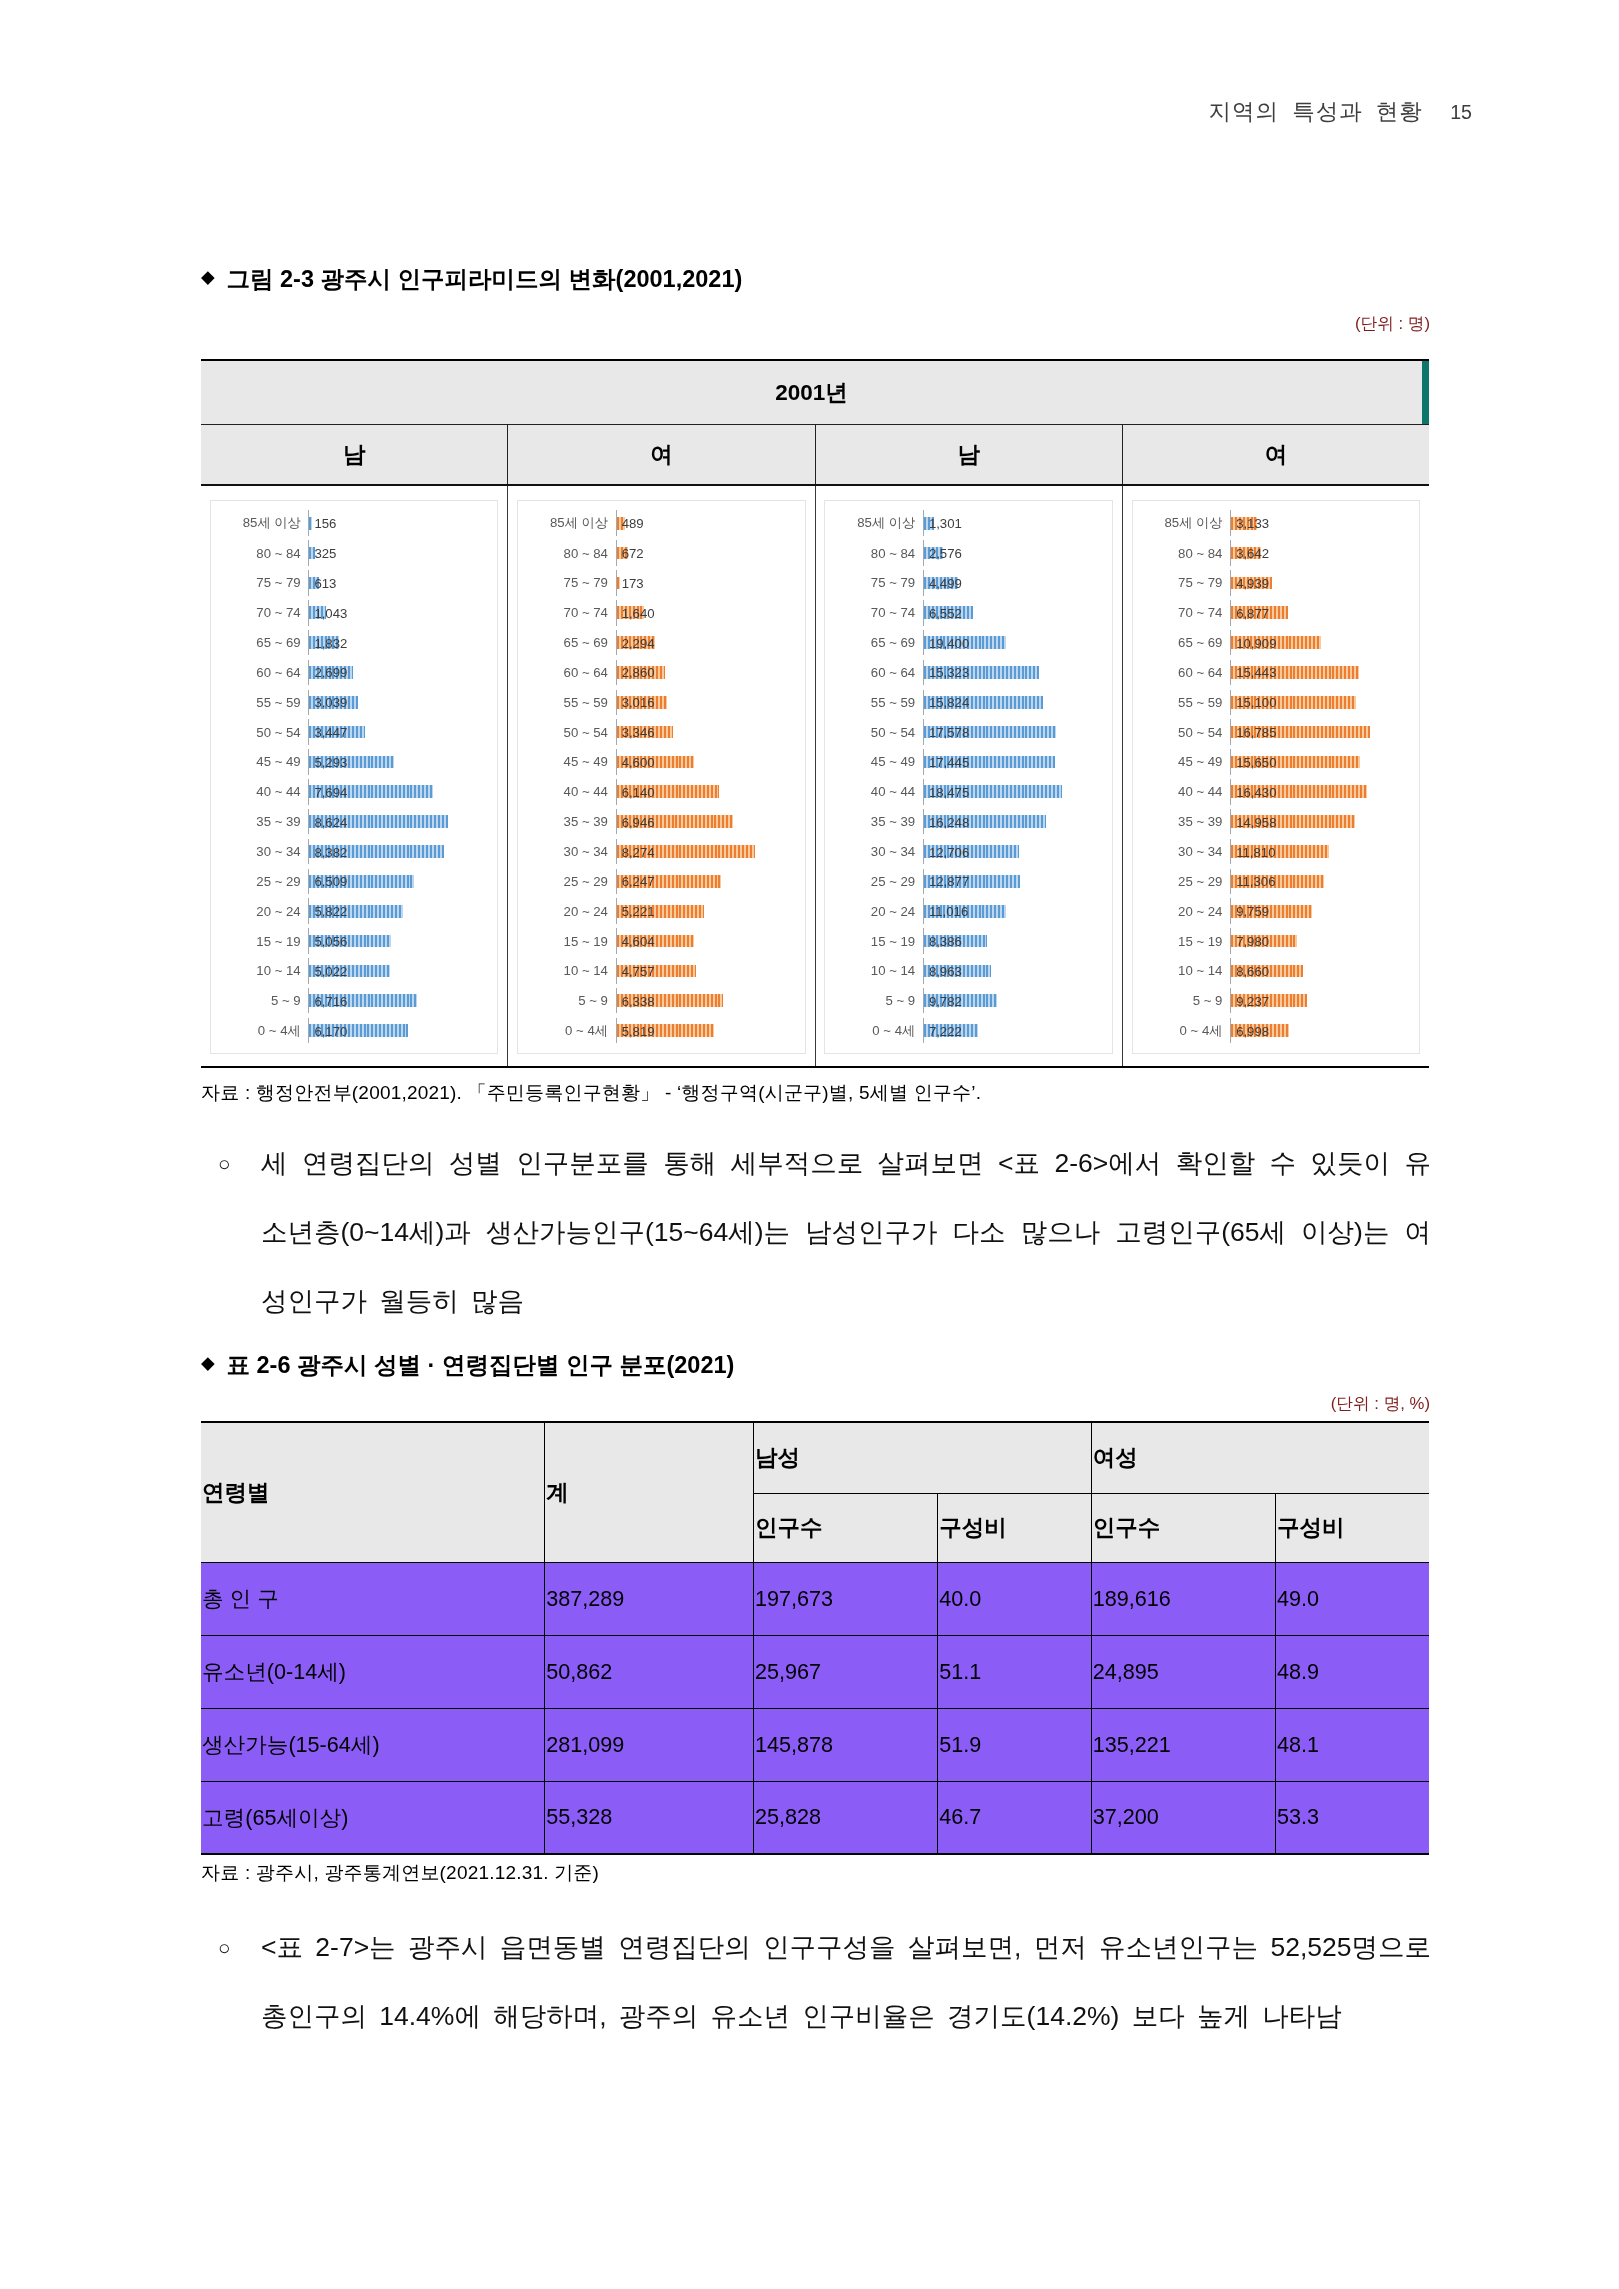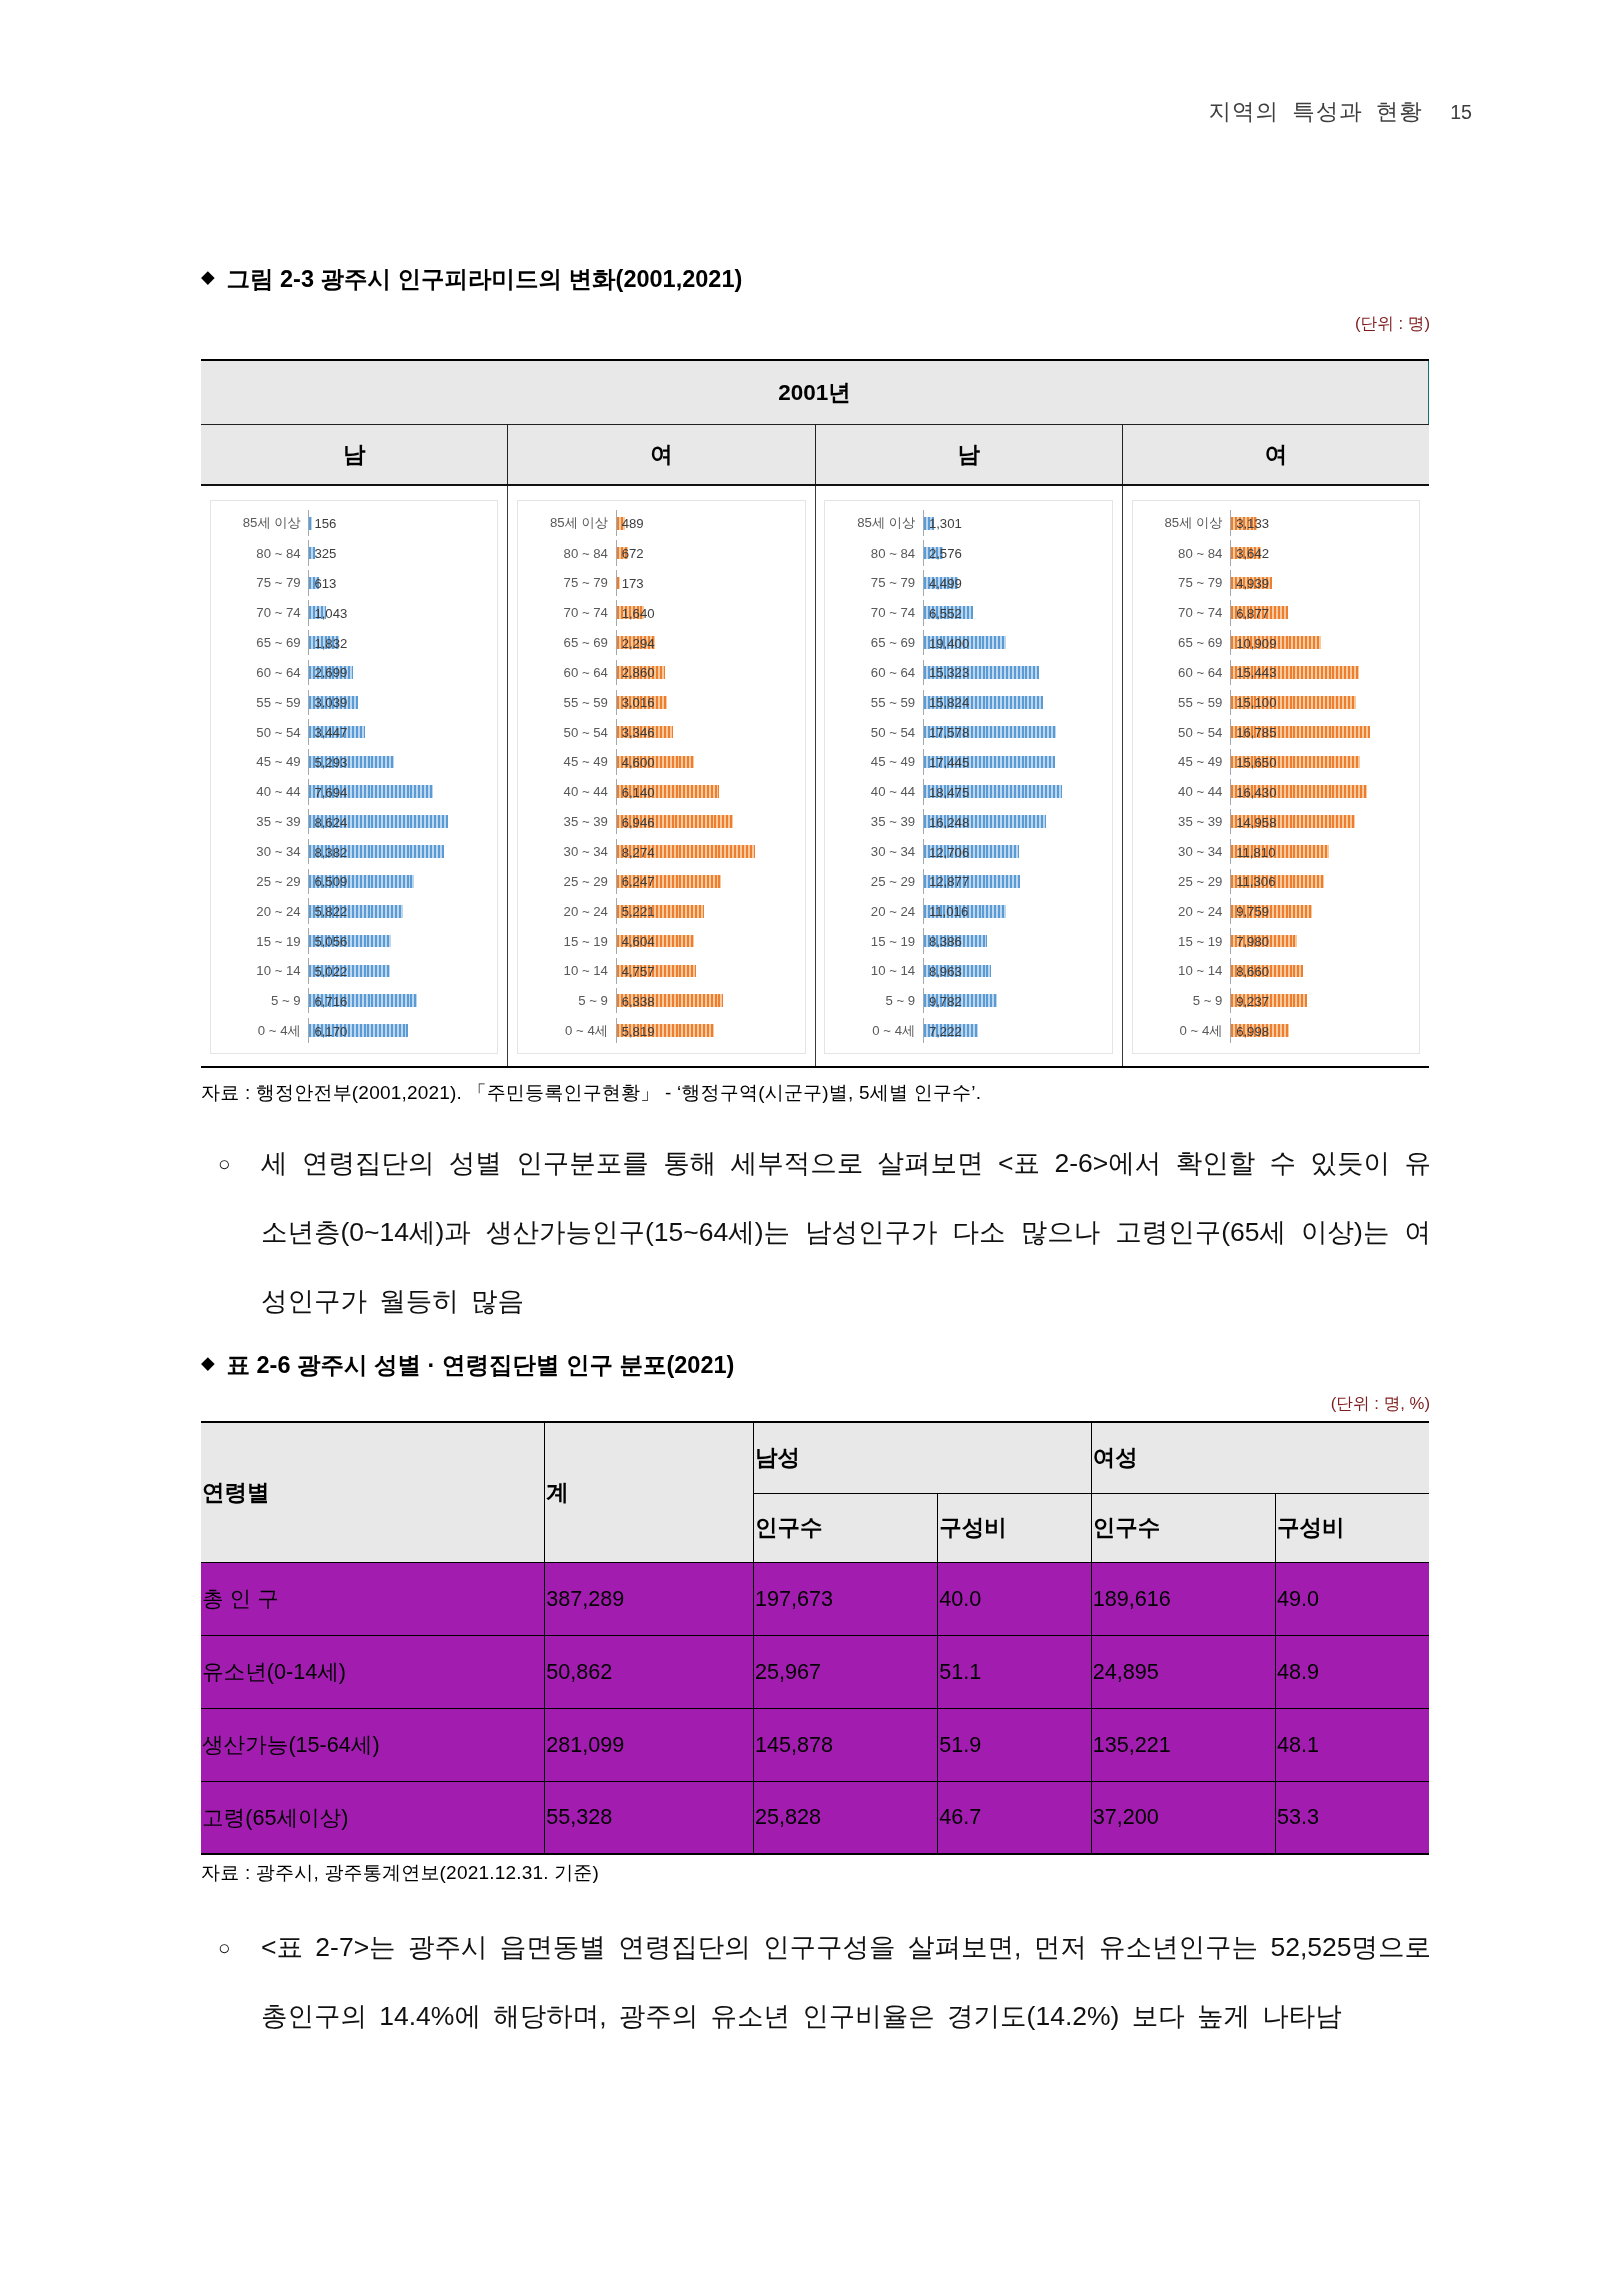--- a/index.html
+++ b/index.html
@@ -13,21 +13,21 @@
 
   
   .cap{left:201px;display:flex;align-items:center;gap:11.8px;font-weight:bold;font-size:23.5px;color:#000;}
   .cap .marker{font-size:13.7px;line-height:1;}
   .unit{right:189px;font-size:16.7px;color:#7f1d1d;text-align:right;}
 
   
   .chart-table{top:359px;left:201px;width:1228px;border-top:2px solid #000;border-bottom:2px solid #000;box-sizing:border-box;}
   .yr-row{display:flex;height:63px;background:#e8e8e8;border-bottom:1px solid #222;}
   .yr-cell{flex:1;display:flex;align-items:center;justify-content:center;font-weight:bold;font-size:22.5px;}
-  .yr-cell:first-child{border-right:1px solid #0f766e;}
+  .yr-cell:first-child{border-right:7px solid #0f766e;}
   .sex-row{display:flex;height:59px;background:#e8e8e8;border-bottom:2px solid #111;}
   .sex-cell{flex:1;display:flex;align-items:center;justify-content:center;font-weight:bold;font-size:22.5px;}
   .sex-cell:not(:last-child){border-right:1px solid #222;}
   .panels{display:flex;height:580px;background:#fff;}
   .panel{flex:1;box-sizing:border-box;padding:13.7px 8.8px 11.8px 8.8px;}
   .panel:not(:last-child){border-right:1px solid #3a3a3a;}
   .pyr{height:100%;box-sizing:border-box;border:1px solid #e4e4e4;padding:9.8px 5.9px 9.8px 3.9px;
        display:flex;flex-direction:column;justify-content:space-between;}
   .prow{display:flex;align-items:center;height:25.5px;}
   .age{width:86px;text-align:right;padding-right:7.8px;font-size:13.2px;color:#595959;white-space:nowrap;}
@@ -39,21 +39,21 @@
 
   .para{left:218px;width:1213px;display:flex;font-size:26.5px;line-height:69px;color:#111;}
   .para .bullet{width:43px;flex:none;font-size:20.6px;line-height:69px;}
   .para .ptext{flex:1;text-align:justify;word-spacing:4.9px;}
 
   
   .t26{top:1421px;left:201px;width:1228px;border-collapse:collapse;table-layout:fixed;
        border-top:2.5px solid #000;border-bottom:2.5px solid #000;}
   .t26 th,.t26 td{border:1px solid #000;text-align:left;vertical-align:middle;}
   .t26 th{background:#e8e8e8;font-weight:bold;font-size:22.5px;}
-  .t26 td{background:#a21caf;font-size:21.6px;font-weight:normal;}
+  .t26 td{background:#8b5cf6;font-size:21.6px;font-weight:normal;}
   .t26 tr>*:first-child{border-left:none;}
   .t26 tr>*:last-child{border-right:none;}
   .t26 thead tr:first-child th{border-top:none;}
   .t26 tbody tr:last-child td{border-bottom:none;}
   .t26 thead tr:first-child{height:71px;}
   .t26 thead tr:last-child{height:69px;}
   .t26 tbody tr{height:73px;}
 </style>
 </head>
 <body>

